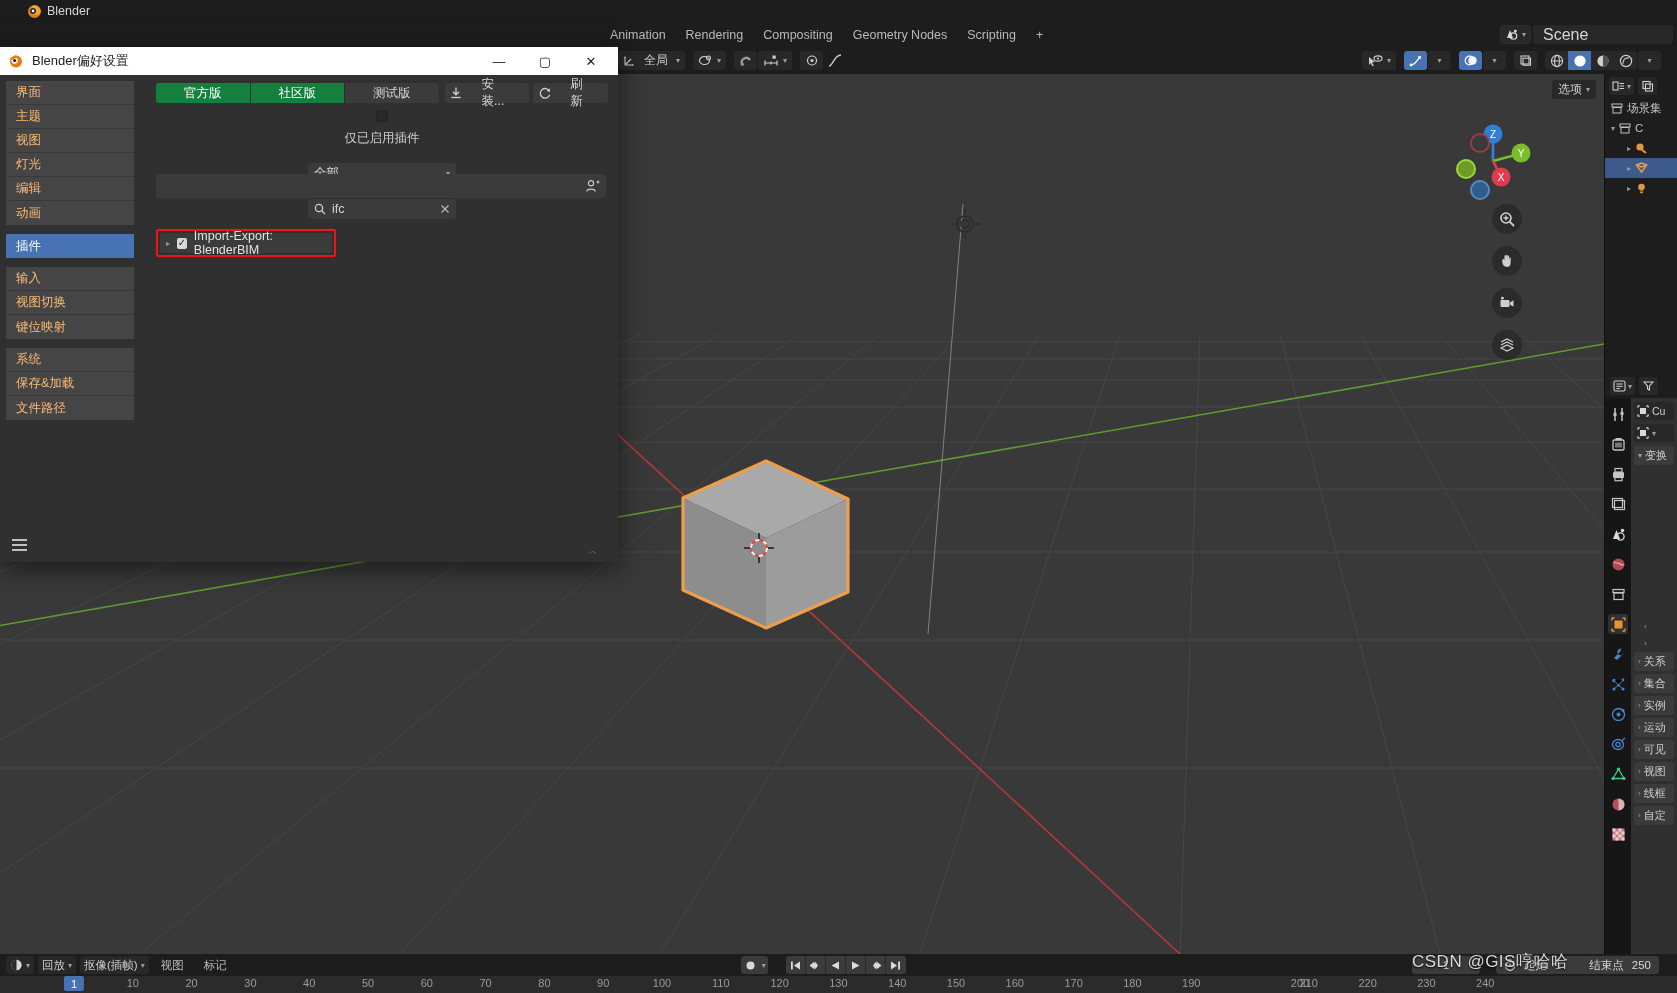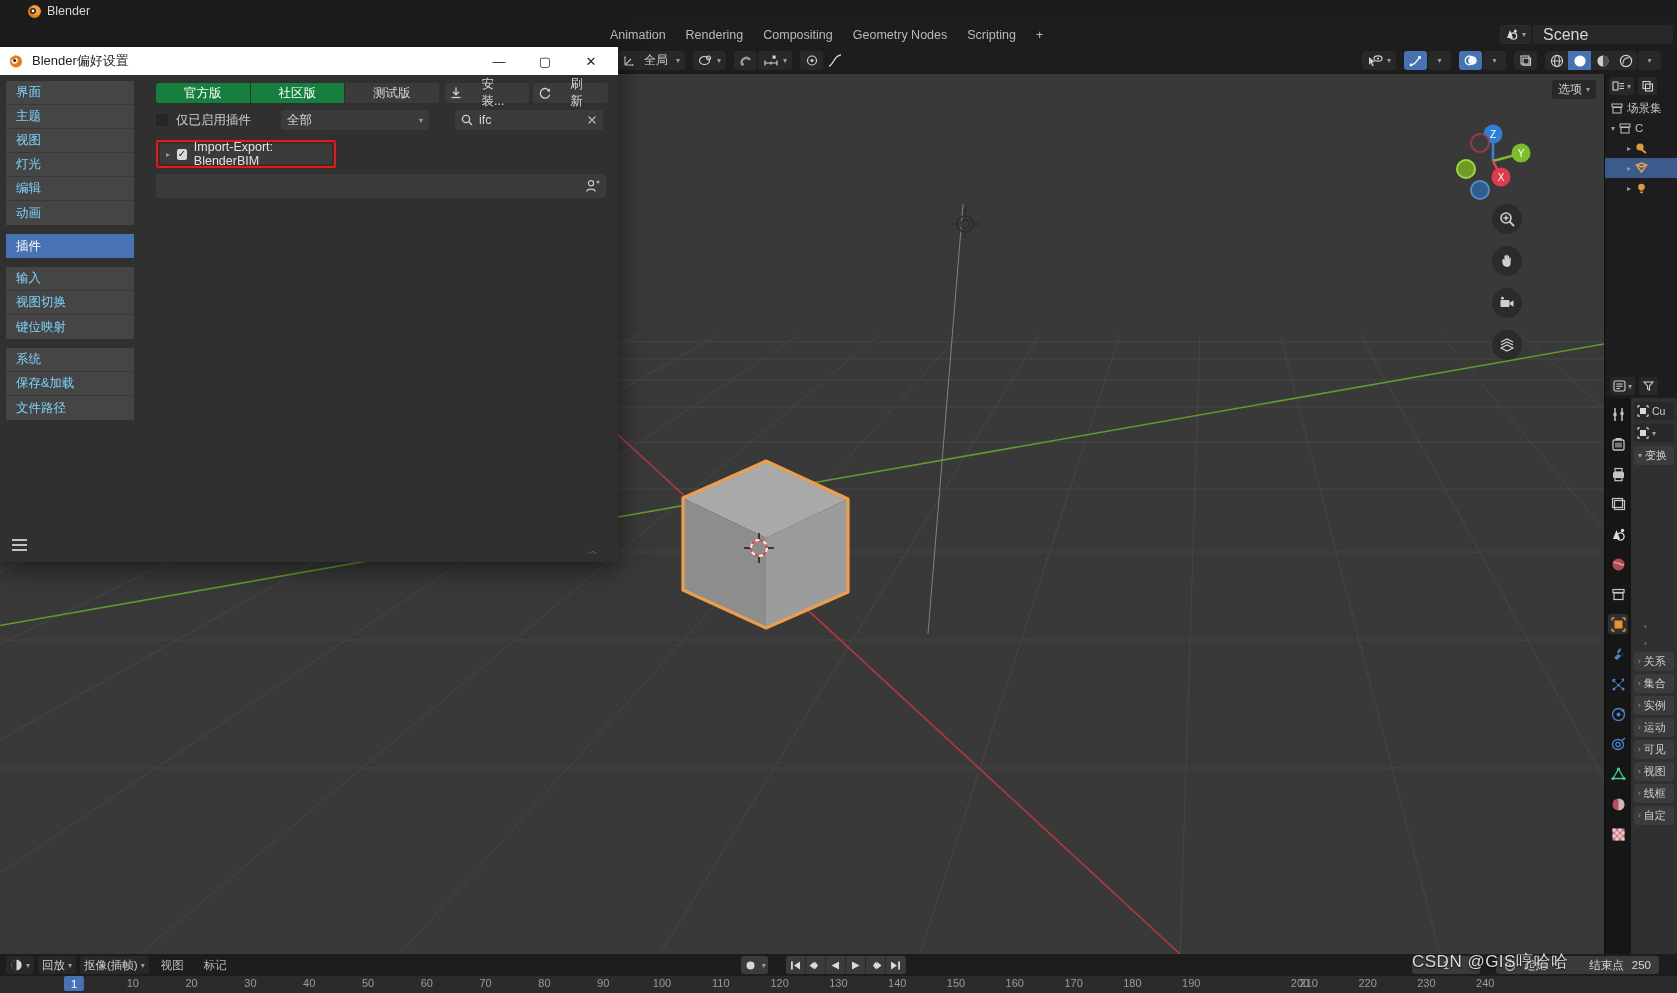--- a/index.html
+++ b/index.html
@@ -173,21 +173,21 @@
   }
   .prefs-title {
     height:28px; background:#fff; display:flex; align-items:center; padding:0 8px; gap:8px;
   }
   .prefs-title .t { color:#222; font-size:13px; flex:1; }
   .wbtn { width:38px; height:28px; display:flex; align-items:center; justify-content:center; color:#222; font-size:13px; }
   .prefs-body { flex:1; display:flex; background:#303030; position:relative; }
 
   .prefs-nav { width:140px; background:#303030; padding-top:6px; }
   .nav-item {
-    height:24px; background:#454545; color:#7dd3fc; font-size:12.5px;
+    height:24px; background:#454545; color:#fdba74; font-size:12.5px;
     display:flex; align-items:center; padding-left:10px; margin:0 6px;
     border-bottom:1px solid #383838;
   }
   .nav-item.sel { background:#4772b3; color:#fff; }
   .nav-gap { height:9px; }
 
   .prefs-main { flex:1; padding:8px 10px 0 16px; }
   .seg {
     display:flex; height:20px; border-radius:3px; overflow:hidden; margin-right:6px;
   }
@@ -198,21 +198,21 @@
   .seg > div.on { background:#15803d; color:#fff; }
   .row1 { display:flex; align-items:center; gap:0; }
   .btn-icon {
     height:20px; background:#3b3b3b; border-radius:3px 0 0 3px; width:24px;
     display:flex; align-items:center; justify-content:center; color:#d0d0d0;
   }
   .btn-lbl {
     height:20px; background:#3b3b3b; border-radius:0 3px 3px 0; color:#d6d6d6;
     font-size:12.5px; display:flex; align-items:center; padding:0 14px;
   }
-  .row2 { display:flex; align-items:center; gap:8px; margin-top:7px; }
+  .row2 { display:flex; align-items:center; gap:8px; margin-top:7px;flex-direction:column; }
   .chk { width:12px; height:12px; background:#282828; border:1px solid #232323; border-radius:2px; }
   .chk-lbl { color:#d0d0d0; font-size:12.5px; }
   .dd {
     height:20px; background:#3b3b3b; border-radius:3px; display:flex; align-items:center;
     color:#d6d6d6; font-size:12.5px; padding:0 6px; width:148px; justify-content:space-between;text-align:center;
   }
   .search {
     height:20px; background:#3b3b3b; border-radius:3px; display:flex; align-items:center;
     color:#d6d6d6; font-size:12.5px; padding:0 6px; gap:6px; width:148px;
   }

